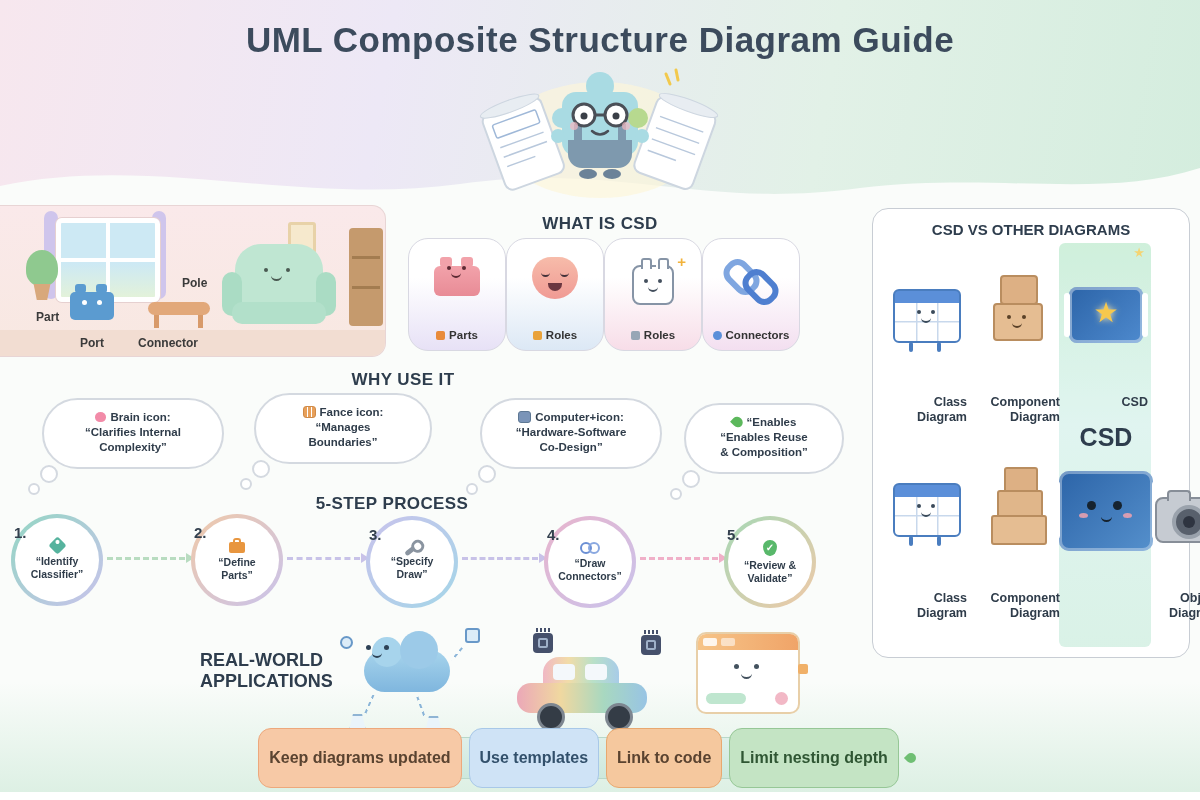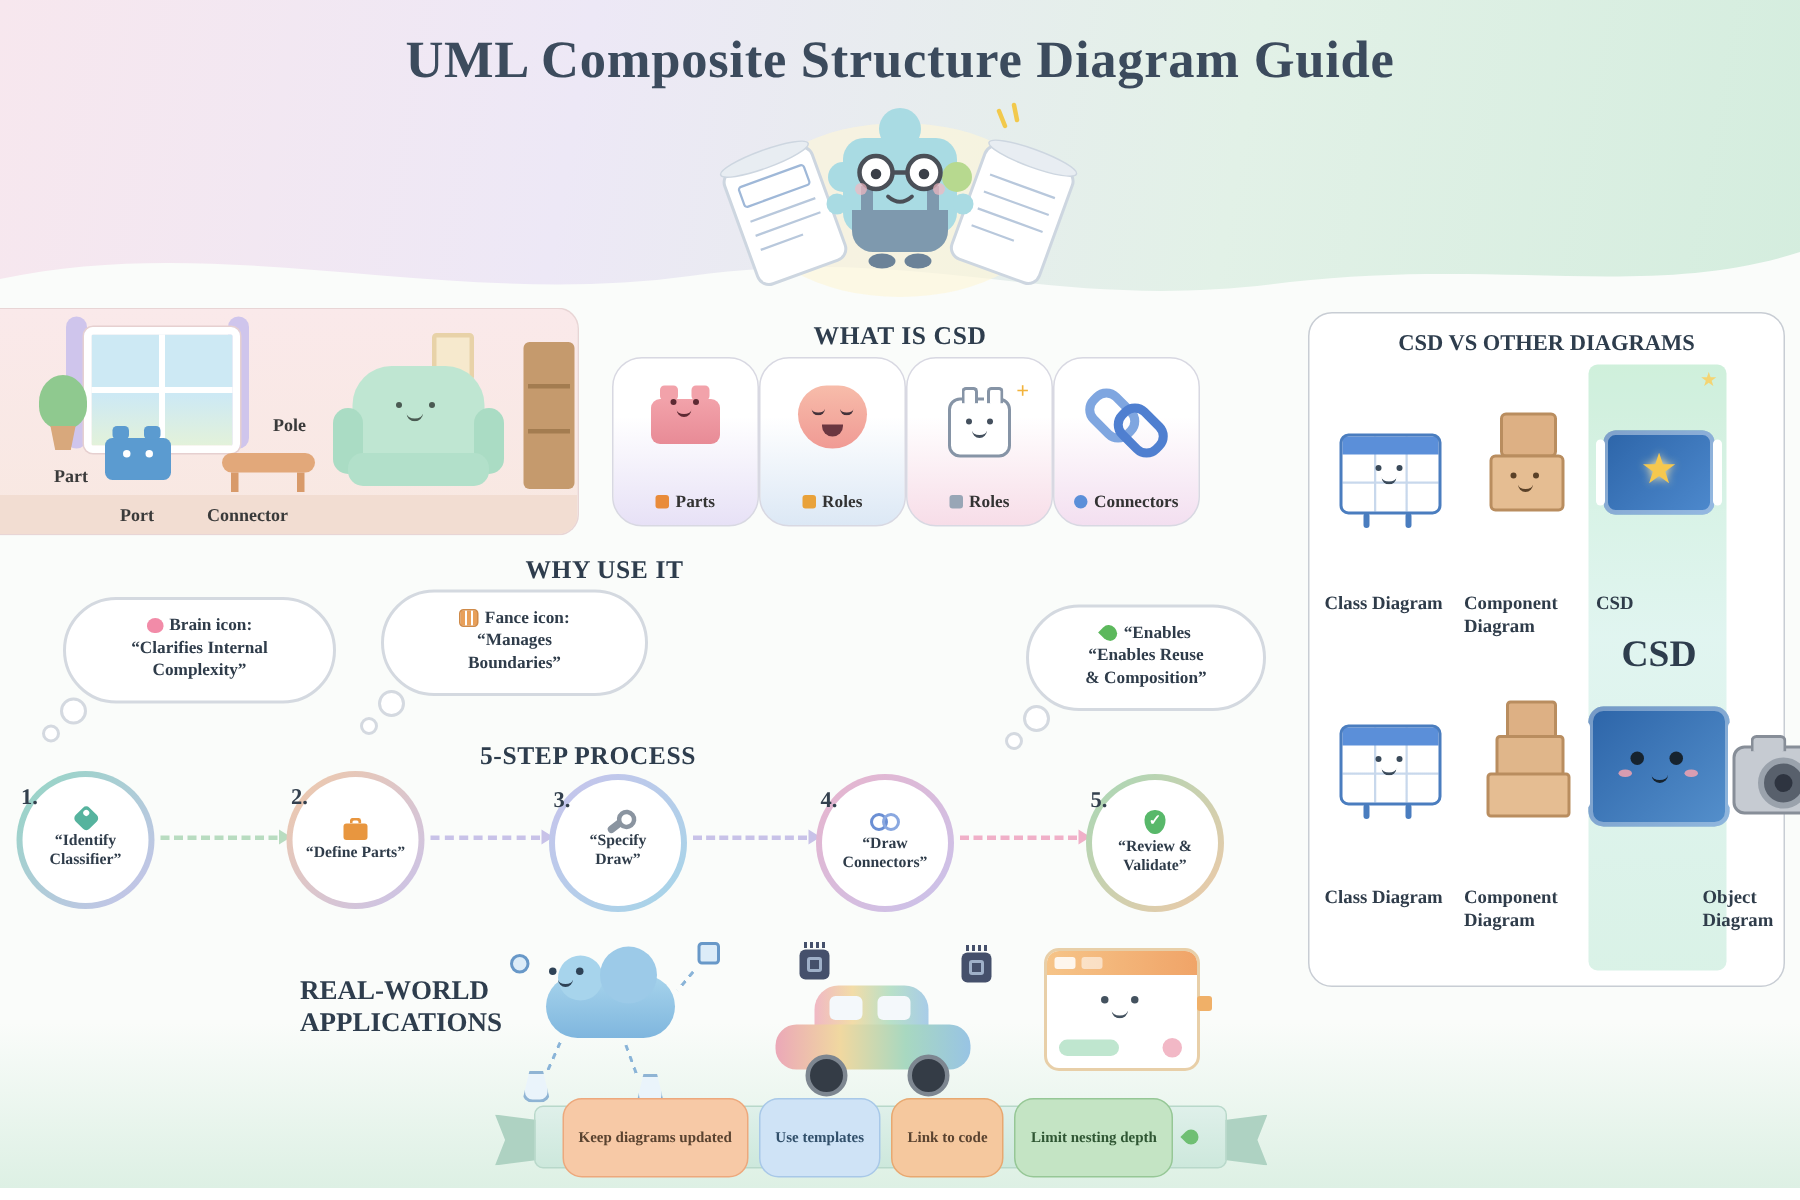--- a/index.html
+++ b/index.html
@@ -1,16 +1,16 @@
 <!DOCTYPE html>
 <html><head>
 <meta charset="utf-8">
 <style>
   html,body{margin:0;padding:0;background:#fff;}
-  .canvas{position:relative;width:1200px;height:792px;overflow:hidden;background:#fafcfa;font-family:Liberation Serif, serif;}
+  .canvas{position:relative;width:1200px;height:792px;overflow:hidden;background:#fafcfa;font-family:Liberation Sans, sans-serif;}
 
   
   .bg-top{position:absolute;top:0;left:0;width:1200px;height:228px;background:linear-gradient(100deg,#f7e7ee 0%,#ede8f6 32%,#e2f1e7 68%,#d4edde 100%);}
   .bg-wave{position:absolute;top:128px;left:0;}
   .bg-bottom{position:absolute;left:0;bottom:0;width:1200px;height:110px;background:linear-gradient(180deg,rgba(217,239,226,0),#ddf0e4);}
 
   .title{position:absolute;top:20px;left:0;width:1200px;text-align:center;font-size:35px;font-weight:800;color:#3c4b5d;letter-spacing:.5px;}
   .sec{position:absolute;margin:0;font-size:17px;font-weight:800;color:#2e3d4d;letter-spacing:.4px;text-align:center;}
   #h-what{left:490px;top:214px;width:220px;}
   #h-why{left:328px;top:370px;width:150px;}
@@ -102,21 +102,21 @@
   .bx-bot{position:absolute;left:3px;top:28px;width:46px;height:34px;background:#e5bd92;border:2px solid #b98d5f;border-radius:4px;}
   .bxe{position:absolute;left:12px;top:10px;width:4px;height:4px;border-radius:50%;background:#5a4128;box-shadow:15px 0 0 #5a4128;}
   .bxm{position:absolute;left:17px;top:16px;width:10px;height:5px;border-bottom:2px solid #5a4128;border-radius:0 0 8px 8px;}
   .boxes3{position:absolute;left:117px;top:258px;width:56px;height:76px;}
   .bx3a{position:absolute;left:14px;top:0;width:30px;height:22px;background:#ddb084;border:2px solid #b98d5f;border-radius:3px;}
   .bx3b{position:absolute;left:7px;top:23px;width:42px;height:24px;background:#e0b68a;border:2px solid #b98d5f;border-radius:3px;}
   .bx3c{position:absolute;left:1px;top:48px;width:52px;height:26px;background:#e5bd92;border:2px solid #b98d5f;border-radius:3px;}
   .bp{position:absolute;left:196px;top:78px;width:74px;height:56px;background:linear-gradient(135deg,#2c64a8,#4e8ace);border-radius:8px;box-shadow:inset 0 0 0 3px rgba(255,255,255,.4);}
   .bp::before{content:'';position:absolute;left:-5px;top:6px;width:6px;height:44px;background:#fff;border-radius:3px;box-shadow:78px 0 0 #fff;}
   .bp-star::after{content:'★';position:absolute;left:0;right:0;top:9px;text-align:center;font-size:28px;color:#f6c84e;text-shadow:0 0 6px #fce9a8;}
-  .plab{position:absolute;width:84px;text-align:left;font-size:12.5px;font-weight:700;color:#2f3c4a;line-height:1.2;}
+  .plab{position:absolute;width:84px;text-align:right;font-size:12.5px;font-weight:700;color:#2f3c4a;line-height:1.2;}
   .l1{left:10px;top:186px;} .l2{left:103px;top:186px;} .l3{left:191px;top:186px;}
   .csd-big{position:absolute;left:191px;top:214px;width:84px;text-align:center;font-size:25px;font-weight:800;color:#2e3d4d;}
   .l4{left:10px;top:382px;} .l5{left:103px;top:382px;} .l6{left:262px;top:382px;}
   .bp-big{position:absolute;left:186px;top:262px;width:94px;height:80px;background:linear-gradient(135deg,#2c64a8,#5590cc);border-radius:10px;box-shadow:inset 0 0 0 3px rgba(255,255,255,.35);}
   .bp-big::before{content:'';position:absolute;left:-6px;top:10px;width:7px;height:58px;background:#fff;border-radius:4px;box-shadow:99px 0 0 #fff;}
   .be{position:absolute;left:28px;top:30px;width:9px;height:9px;background:#16232f;border-radius:50%;box-shadow:26px 0 0 #16232f;}
   .bb{position:absolute;left:20px;top:42px;width:9px;height:5px;background:#f2a3b0;border-radius:50%;box-shadow:44px 0 0 #f2a3b0;opacity:.85;}
   .bs{position:absolute;left:42px;top:43px;width:11px;height:6px;border-bottom:2.5px solid #16232f;border-radius:0 0 10px 10px;}
   .cam{position:absolute;left:282px;top:288px;width:58px;height:42px;background:#c6cbd2;border:2px solid #878e98;border-radius:8px;}
   .cam::before{content:'';position:absolute;top:-9px;left:10px;width:20px;height:9px;background:#c6cbd2;border:2px solid #878e98;border-bottom:none;border-radius:4px 4px 0 0;}
@@ -202,21 +202,21 @@
   .brow-btn{position:absolute;left:8px;bottom:8px;width:40px;height:11px;background:#bfe6cf;border-radius:6px;}
   .brow-dot{position:absolute;right:10px;bottom:7px;width:13px;height:13px;background:#f2b8c6;border-radius:50%;}
   .brow-side{position:absolute;right:0;top:32px;width:10px;height:10px;background:#f0b068;border-radius:2px;}
 
   
   .ribbon{position:absolute;left:330px;top:733px;width:515px;height:52px;}
   .rib-end{position:absolute;top:10px;width:48px;height:34px;background:#aed2c2;}
   .re-l{left:0;clip-path:polygon(0 0,100% 18%,100% 82%,0 100%,14% 50%);}
   .re-r{right:0;clip-path:polygon(0 18%,100% 0,86% 50%,100% 100%,0 82%);}
   .rib-band{position:absolute;left:26px;top:4px;width:462px;height:42px;background:linear-gradient(180deg,#dff0ea,#cde8dc);border:1px solid #b8d8ca;border-radius:6px;display:flex;align-items:center;justify-content:center;gap:7px;box-sizing:border-box;}
-  .pill{padding:20px 10px;border-radius:13px;font-size:10px;font-weight:700;white-space:nowrap;}
+  .pill{padding:20px 10px;border-radius:13px;font-size:16px;font-weight:700;white-space:nowrap;}
   .p1{background:#f7c9a6;border:1.5px solid #eda87c;color:#5a4330;}
   .p2{background:#cfe3f6;border:1.5px solid #a8c8e8;color:#32506b;}
   .p3{background:#f5c89e;border:1.5px solid #e8a870;color:#5a4330;}
   .p4{background:#c4e4c4;border:1.5px solid #96c796;color:#2f5633;}
   .sprout{width:10px;height:10px;background:#6fbf73;border-radius:50% 50% 50% 0;transform:rotate(45deg);flex:0 0 auto;}
 </style>
 </head>
 <body>
 
 <div class="canvas">
@@ -381,20 +381,28 @@
     <div>Complexity”</div>
   </div>
   <div class="cloud c2">
     <div class="cl1">
         <span class="mi mi-fence"></span>
         <span>Fance icon:</span>
       </div>
     <div>“Manages</div>
     <div>Boundaries”</div>
   </div>
+  <div class="cloud c3">
+    <div class="cl1">
+        <span class="mi mi-computer"></span>
+        <span>Computer+icon:</span>
+      </div>
+    <div>“Hardware-Software</div>
+    <div>Co-Design”</div>
+  </div>
   <div class="cloud c4">
     <div class="cl1">
         <span class="mi mi-recycle"></span>
         <span>“Enables</span>
       </div>
     <div>“Enables Reuse</div>
     <div>&amp; Composition”</div>
   </div>
 
   <h2 class="sec" id="h-proc">5-STEP PROCESS</h2>

